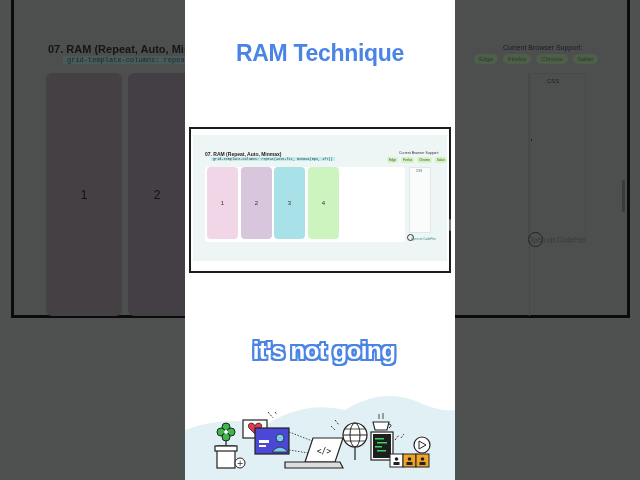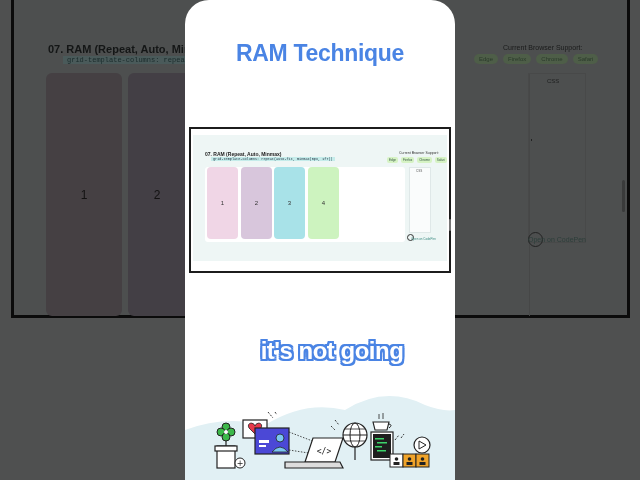--- a/index.html
+++ b/index.html
@@ -18,39 +18,39 @@
   .bg-card.c2 { width: 58px; background: #433f45; border-radius: 6px 0 0 6px; }
   .bg-right-panel { position: absolute; left: 455px; top: 73px; width: 75px; height: 243px; border-right: 1px solid #464747; }
   .bg-css-box { position: absolute; left: 528px; top: 73px; width: 58px; height: 170px; border: 1px solid #484949; }
   .bg-css-label { position: absolute; left: 547px; top: 78px; font-size: 6px; color: #1e1f1f; }
   .bg-dot { position: absolute; left: 531px; top: 139px; width: 1px; height: 2px; background: #222; }
   .bg-codepen { position: absolute; left: 528px; top: 236px; font-size: 7px; color: #2c3e3a; white-space: nowrap; }
   .bg-cursor { position: absolute; left: 528px; top: 232px; width: 15px; height: 15px; border: 1px solid #222; border-radius: 50%; }
   .bg-scroll { position: absolute; left: 622px; top: 180px; width: 3px; height: 32px; background: #3a3b3b; border-radius: 2px; }
 
   
-  .column { position: absolute; left: 185px; top: 0; width: 270px; height: 480px; background: #ffffff; border-radius: 24px; }
+  .column { position: absolute; left: 185px; top: 0; width: 270px; height: 480px; background: #ffffff; }
   .headline { position: absolute; left: 0; top: 40px; width: 270px; text-align: center; font-size: 23px; font-weight: bold; color: #4a84e4; letter-spacing: -0.3px; }
 
   .shot { position: absolute; left: 4px; top: 127px; width: 262px; height: 146px; border: 2px solid #1c1c1c; background: #ffffff; }
   .shot-inner { position: absolute; left: 2px; top: 6px; width: 254px; height: 126px; background: #eef6f5; }
   .shot-title { position: absolute; left: 14px; top: 22px; font-size: 5px; font-weight: bold; color: #222; white-space: nowrap; }
   .shot-code { position: absolute; left: 20px; top: 28px; font-family: "Liberation Mono", monospace; font-size: 3.5px; color: #234; background: #c5ecea; padding: 0 2px; white-space: nowrap; }
   .shot-support { position: absolute; left: 208px; top: 22px; font-size: 3.5px; color: #333; white-space: nowrap; }
   .shot-badges { position: absolute; left: 196px; top: 28px; display: flex; gap: 3px; }
   .shot-badge { font-size: 3px; color: #354; background: #d6f3c4; border-radius: 2px; padding: 1px 2px; }
   .shot-grid { position: absolute; left: 14px; top: 38px; width: 200px; height: 75px; background: #ffffff; border-radius: 3px; }
   .shot-card { position: absolute; top: 0; width: 31px; height: 72px; border-radius: 4px; display: flex; align-items: center; justify-content: center; font-size: 6px; color: #333; }
   .shot-css { position: absolute; left: 218px; top: 38px; width: 22px; height: 66px; border: 1px solid #dfe8e8; background: #fafcfc; }
   .shot-css-label { position: absolute; left: 225px; top: 40px; font-size: 3px; color: #555; }
   .shot-codepen { position: absolute; left: 220px; top: 108px; font-size: 3px; color: #3a8a80; white-space: nowrap; }
   .shot-cursor { position: absolute; left: 216px; top: 105px; width: 7px; height: 7px; border: 0.7px solid #333; border-radius: 50%; }
   .shot-scroll { position: absolute; left: 258px; top: 90px; width: 2px; height: 12px; background: #777; border-radius: 1px; }
 
-  .caption { position: absolute; left: 12px; top: 337px; width: 270px; text-align: center; font-size: 24px; font-weight: bold; color: #ffffff; letter-spacing: -0.5px;
+  .caption { position: absolute; left: 4px; top: 337px; width: 270px; text-align: center; font-size: 24px; font-weight: bold; color: #ffffff; letter-spacing: -0.5px;
     text-shadow: -2px -2px 0 #4a84e4, 2px -2px 0 #4a84e4, -2px 2px 0 #4a84e4, 2px 2px 0 #4a84e4, 0 2px 0 #4a84e4, 0 -2px 0 #4a84e4, 2px 0 0 #4a84e4, -2px 0 0 #4a84e4; }
 
   .illustration { position: absolute; left: 0; top: 390px; width: 270px; height: 90px; }
 </style>
 </head>
 <body>
 
 <div class="stage">
 
   <div class="bg-frame">

